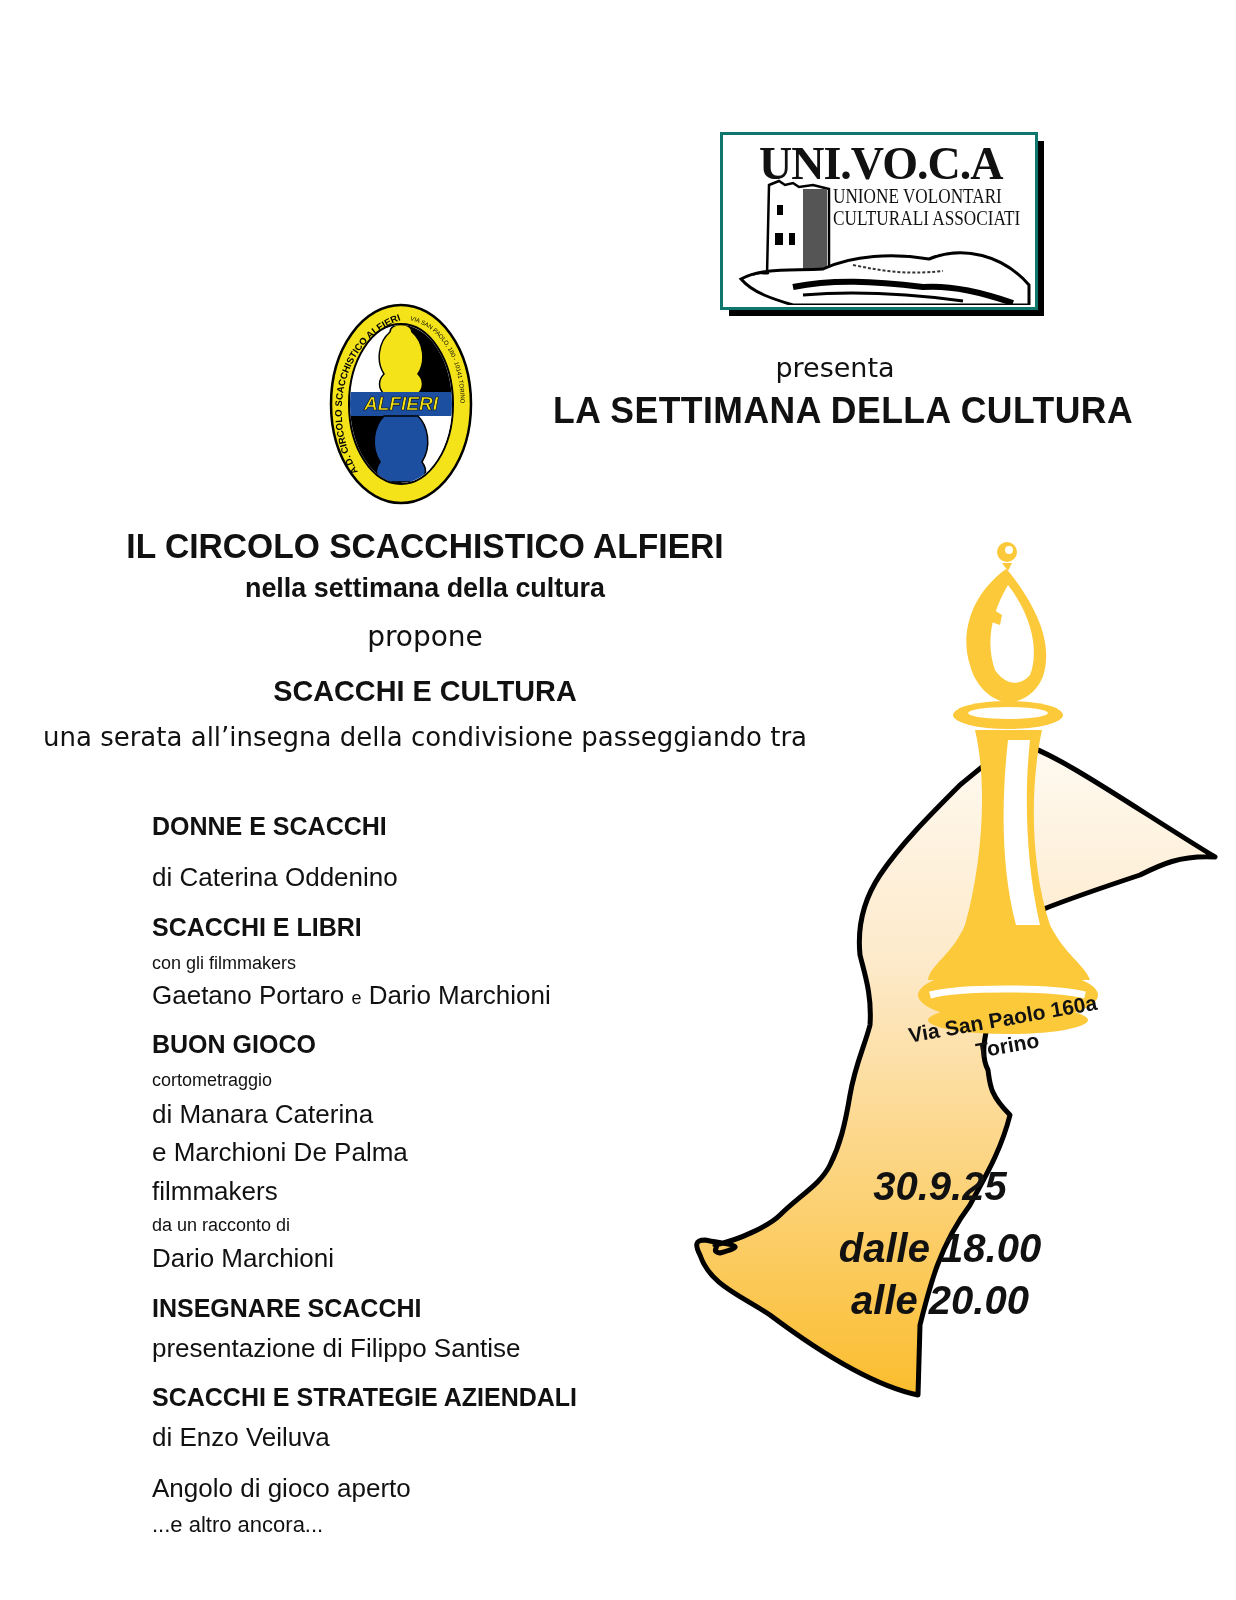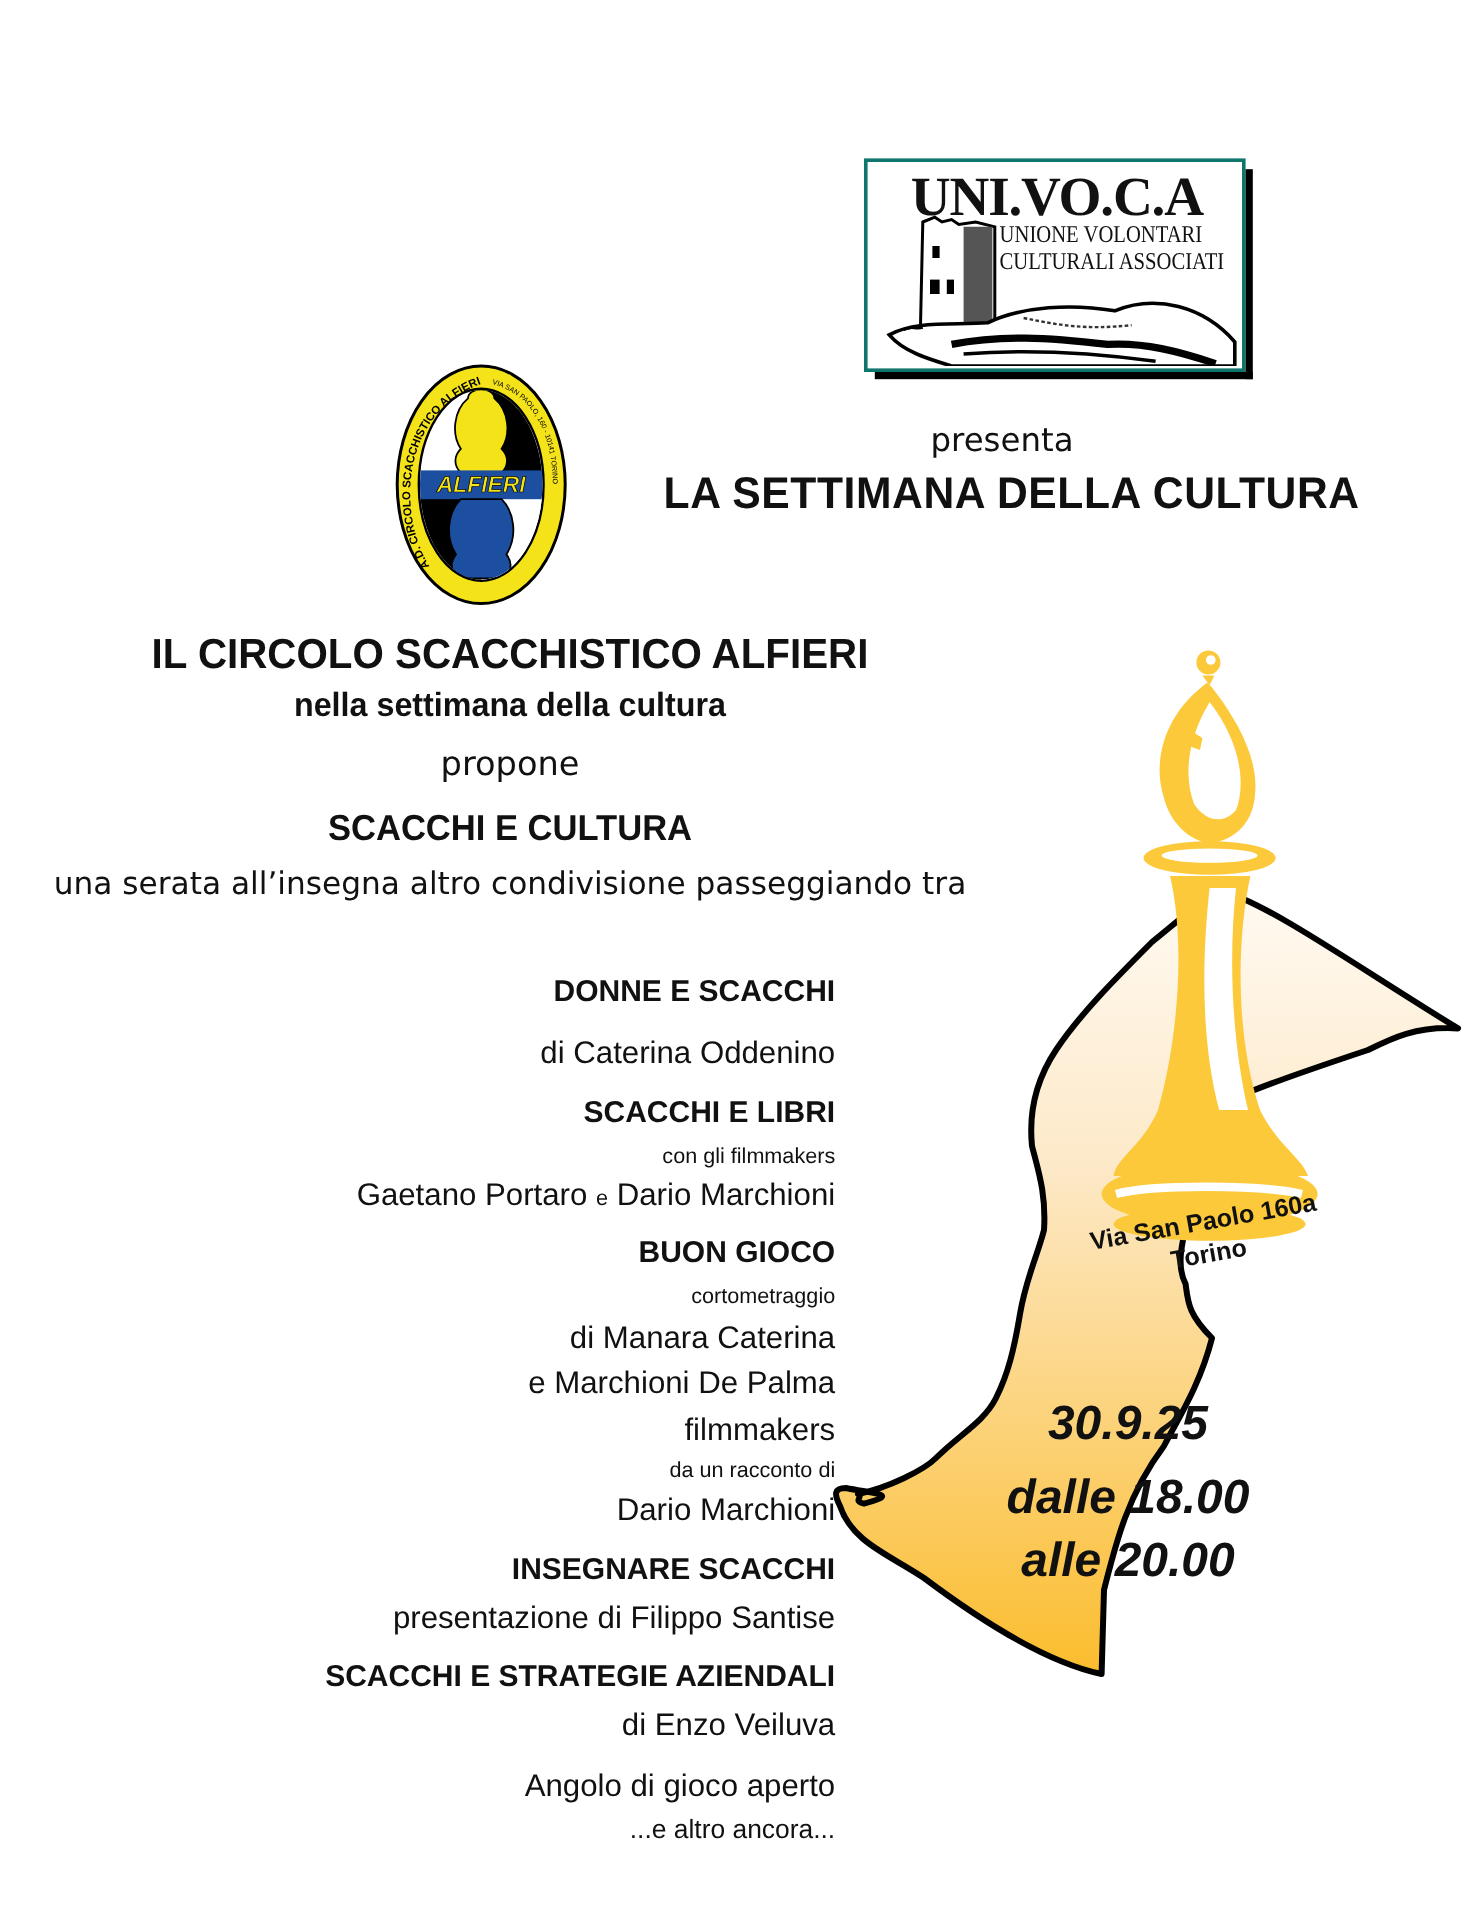--- a/index.html
+++ b/index.html
@@ -22,21 +22,21 @@
 
   #presenta { left:740px; top:352px; width:190px; font-size:27px; }
   #settimana { left:518px; top:390px; width:650px; font-size:37px; font-weight:900; letter-spacing:0.5px; white-space:nowrap; }
 
   #circolo-title { left:40px; top:526px; width:770px; font-size:35px; font-weight:900; }
   #circolo-sub { left:40px; top:572px; width:770px; font-size:28px; font-weight:900; }
   #propone { left:40px; top:620px; width:770px; font-size:28px; }
   #scacchi-cultura { left:40px; top:674px; width:770px; font-size:30px; font-weight:900; }
   #serata { left:40px; top:722px; width:770px; font-size:26px; white-space:nowrap; }
 
-  .prog { position:absolute; left:176px; width:520px; text-align:right; white-space:nowrap; }
+  .prog { position:absolute; left:152px; width:520px; text-align:left; white-space:nowrap; }
   .h { font-weight:bold; font-size:25px; }
   .n { font-size:26px; }
   .s { font-size:18px; }
 
   
   #scroll-art { left:690px; top:525px; width:530px; height:890px; }
   #addr { left:870px; top:1005px; width:270px; font-size:21px; font-weight:bold; transform:rotate(-10deg); transform-origin:center; line-height:27px; }
   #date-block { left:790px; top:1160px; width:300px; font-size:40px; font-weight:900; font-style:italic; line-height:52px; }
 </style>
 </head>
@@ -85,21 +85,21 @@
   <text font-family="Liberation Sans, sans-serif" font-size="6" fill="#000"><textPath href="#addrpath">VIA SAN PAOLO, 160 - 10141 TORINO</textPath></text>
 </svg>
 
 <div id="presenta" class="abs center sans">presenta</div>
 <div id="settimana" class="abs center impact">LA SETTIMANA DELLA CULTURA</div>
 
 <div id="circolo-title" class="abs center impact">IL CIRCOLO SCACCHISTICO ALFIERI</div>
 <div id="circolo-sub" class="abs center impact">nella settimana della cultura</div>
 <div id="propone" class="abs center sans">propone</div>
 <div id="scacchi-cultura" class="abs center impact">SCACCHI E CULTURA</div>
-<div id="serata" class="abs center sans">una serata all’insegna altro condivisione  passeggiando tra</div>
+<div id="serata" class="abs center sans">una serata all’insegna della condivisione  passeggiando tra</div>
 
 <div>
   <div class="prog h calibri" style="top:812px">DONNE E SCACCHI</div>
   <div class="prog n calibri" style="top:862px">di Caterina Oddenino</div>
 
   <div class="prog h calibri" style="top:913px">SCACCHI E LIBRI</div>
   <div class="prog s calibri" style="top:953px">con gli filmmakers</div>
   <div class="prog n calibri" style="top:980px">
     <span>Gaetano Portaro</span>
     <span style="font-size:18px">e</span>

